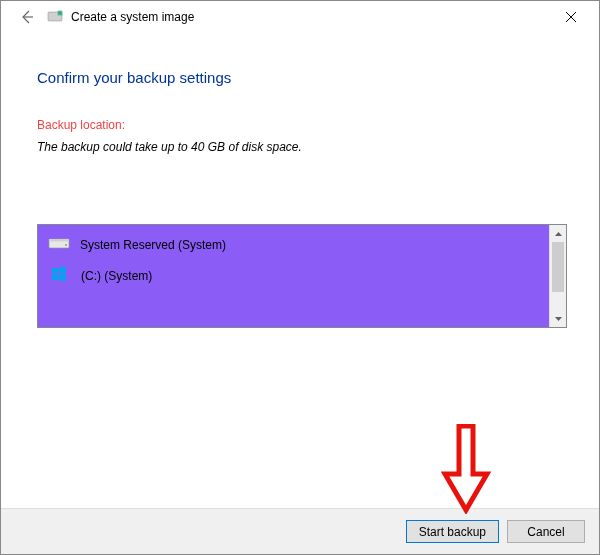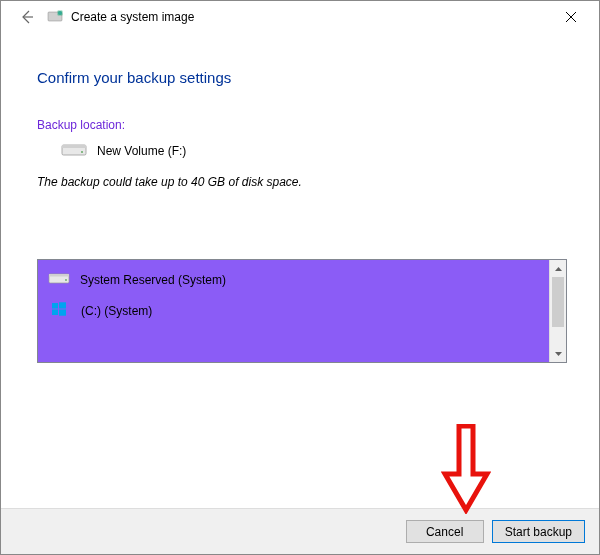--- a/index.html
+++ b/index.html
@@ -53,21 +53,21 @@
       padding: 36px 32px 0 36px;
     }
     .heading {
       color: #003399;
       font-size: 15px;
       font-weight: 400;
       margin-bottom: 32px;
     }
     .label {
       font-size: 12px;
-      color: #6d28d9;
+      color: #ef4444;
       margin-bottom: 8px;
     }
     .location-row {
       display: flex;
       align-items: center;
       padding-left: 24px;
       margin-bottom: 14px;
     }
     .drive-icon {
       width: 26px;
@@ -196,30 +196,20 @@
       <line x1="0" y1="0" x2="10" y2="10" stroke="#000" stroke-width="1"></line>
       <line x1="10" y1="0" x2="0" y2="10" stroke="#000" stroke-width="1"></line>
     </svg>
   </div>
 </div>
 
 <div class="content">
   <h1 class="heading">Confirm your backup settings</h1>
 
   <div class="label">Backup location:</div>
-  <div class="location-row">
-    <span>
-      <svg class="drive-icon" viewBox="0 0 26 18">
-        <rect x="1" y="5" width="24" height="10" rx="1.5" fill="#e8e8e8" stroke="#999" stroke-width="0.8"></rect>
-        <rect x="1" y="5" width="24" height="3" fill="#d0d0d0"></rect>
-        <circle cx="21" cy="12" r="1" fill="#6a6"></circle>
-      </svg>
-    </span>
-    <span>New Volume (F:)</span>
-  </div>
 
   <div class="info-text">The backup could take up to 40 GB of disk space.</div>
 
 
   <div class="drives-list">
     <div class="drives-inner">
       <div class="drive-row">
         <span>
           <svg class="drive-icon-small" viewBox="0 0 22 16">
             <rect x="1" y="4" width="20" height="9" rx="1.2" fill="#e8e8e8" stroke="#999" stroke-width="0.7"></rect>
@@ -253,19 +243,19 @@
       <div class="scroll-btn">
         <svg width="7" height="4" viewBox="0 0 7 4">
             <path d="M0 0 L3.5 4 L7 0 Z" fill="#606060"></path>
           </svg>
       </div>
     </div>
   </div>
 </div>
 
 <div class="button-bar">
+  <button class="btn primary">Start backup</button>
   <button class="btn">Cancel</button>
-  <button class="btn primary">Start backup</button>
 </div>
 
 <svg class="arrow-annot" width="50" height="90" viewBox="0 0 50 90">
   <path d="M18 2 L32 2 L32 50 L46 50 L25 86 L4 50 L18 50 Z" fill="none" stroke="#e8120c" stroke-width="5" stroke-linejoin="miter"></path>
 </svg>
 
 </body></html>

